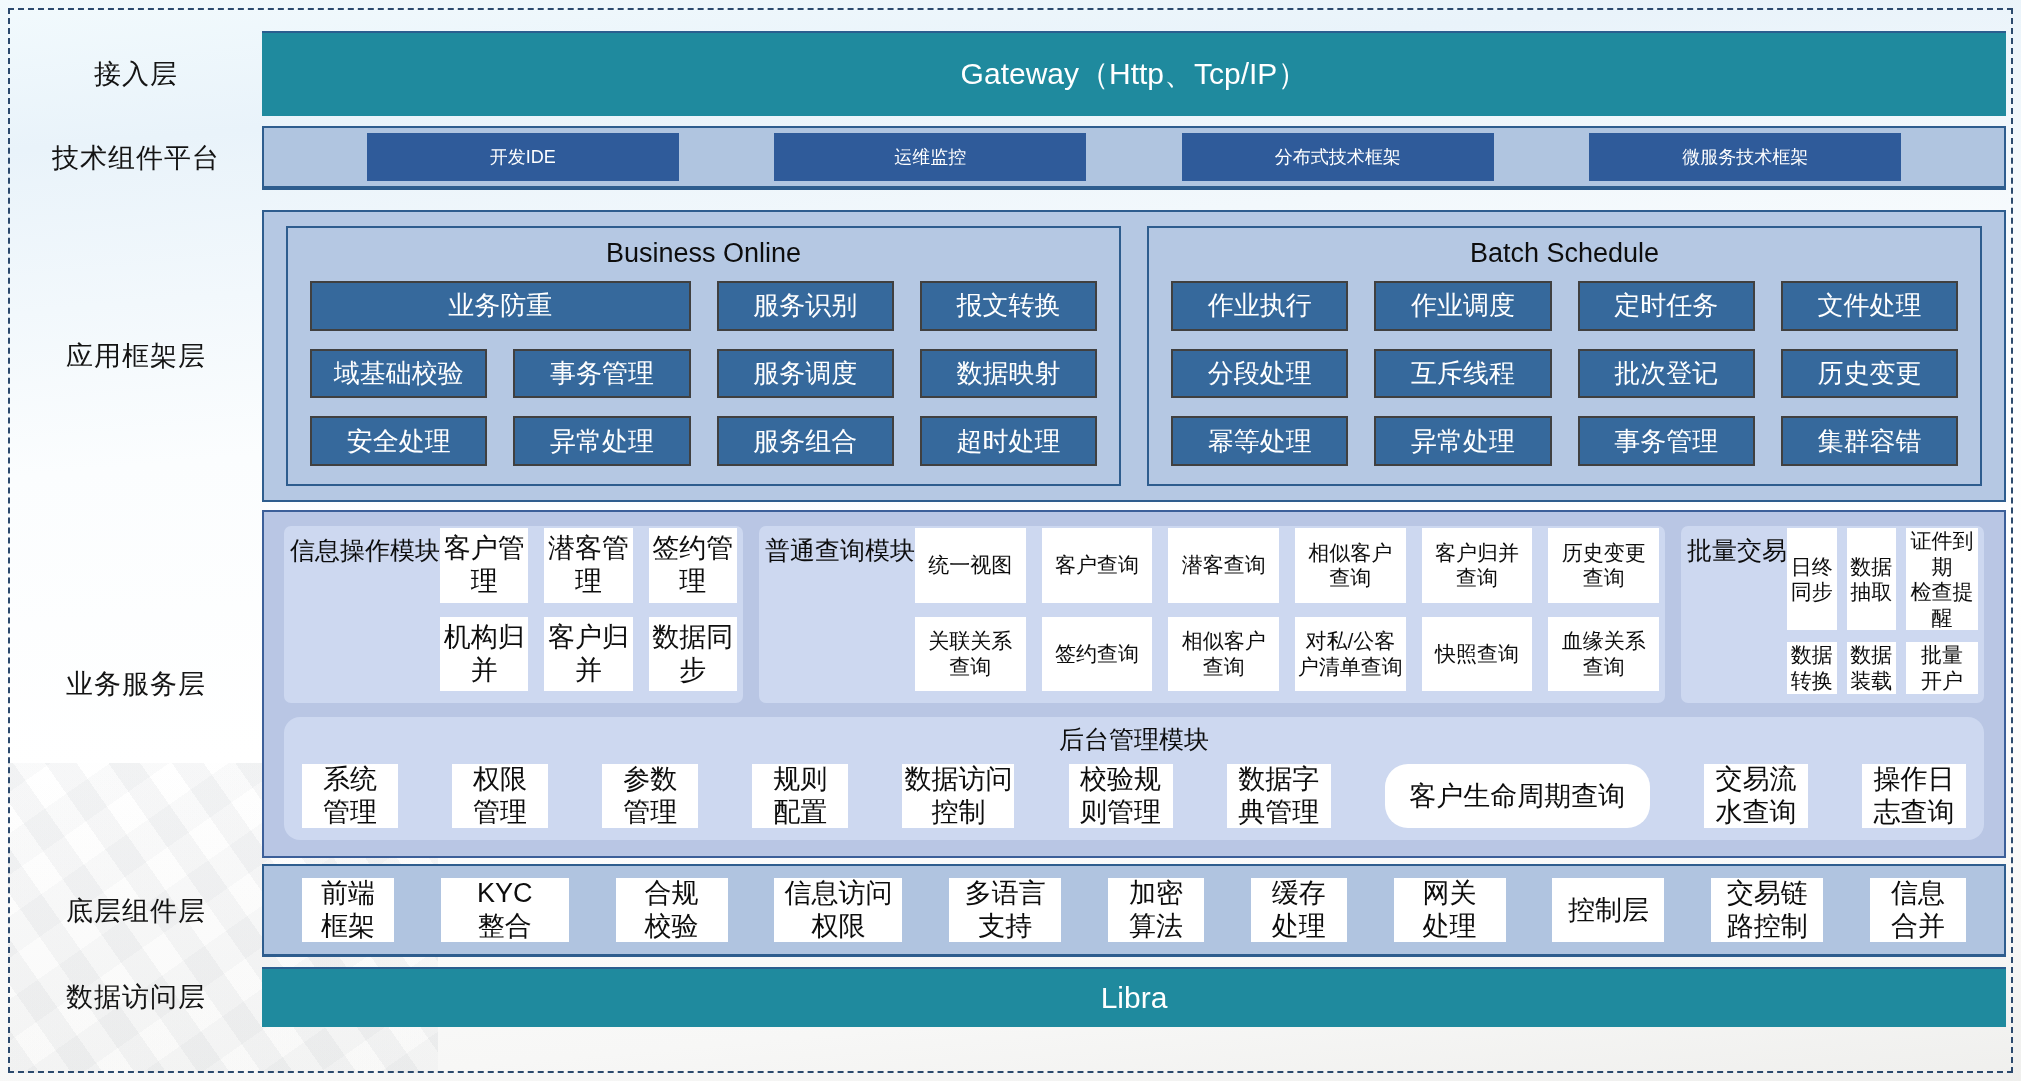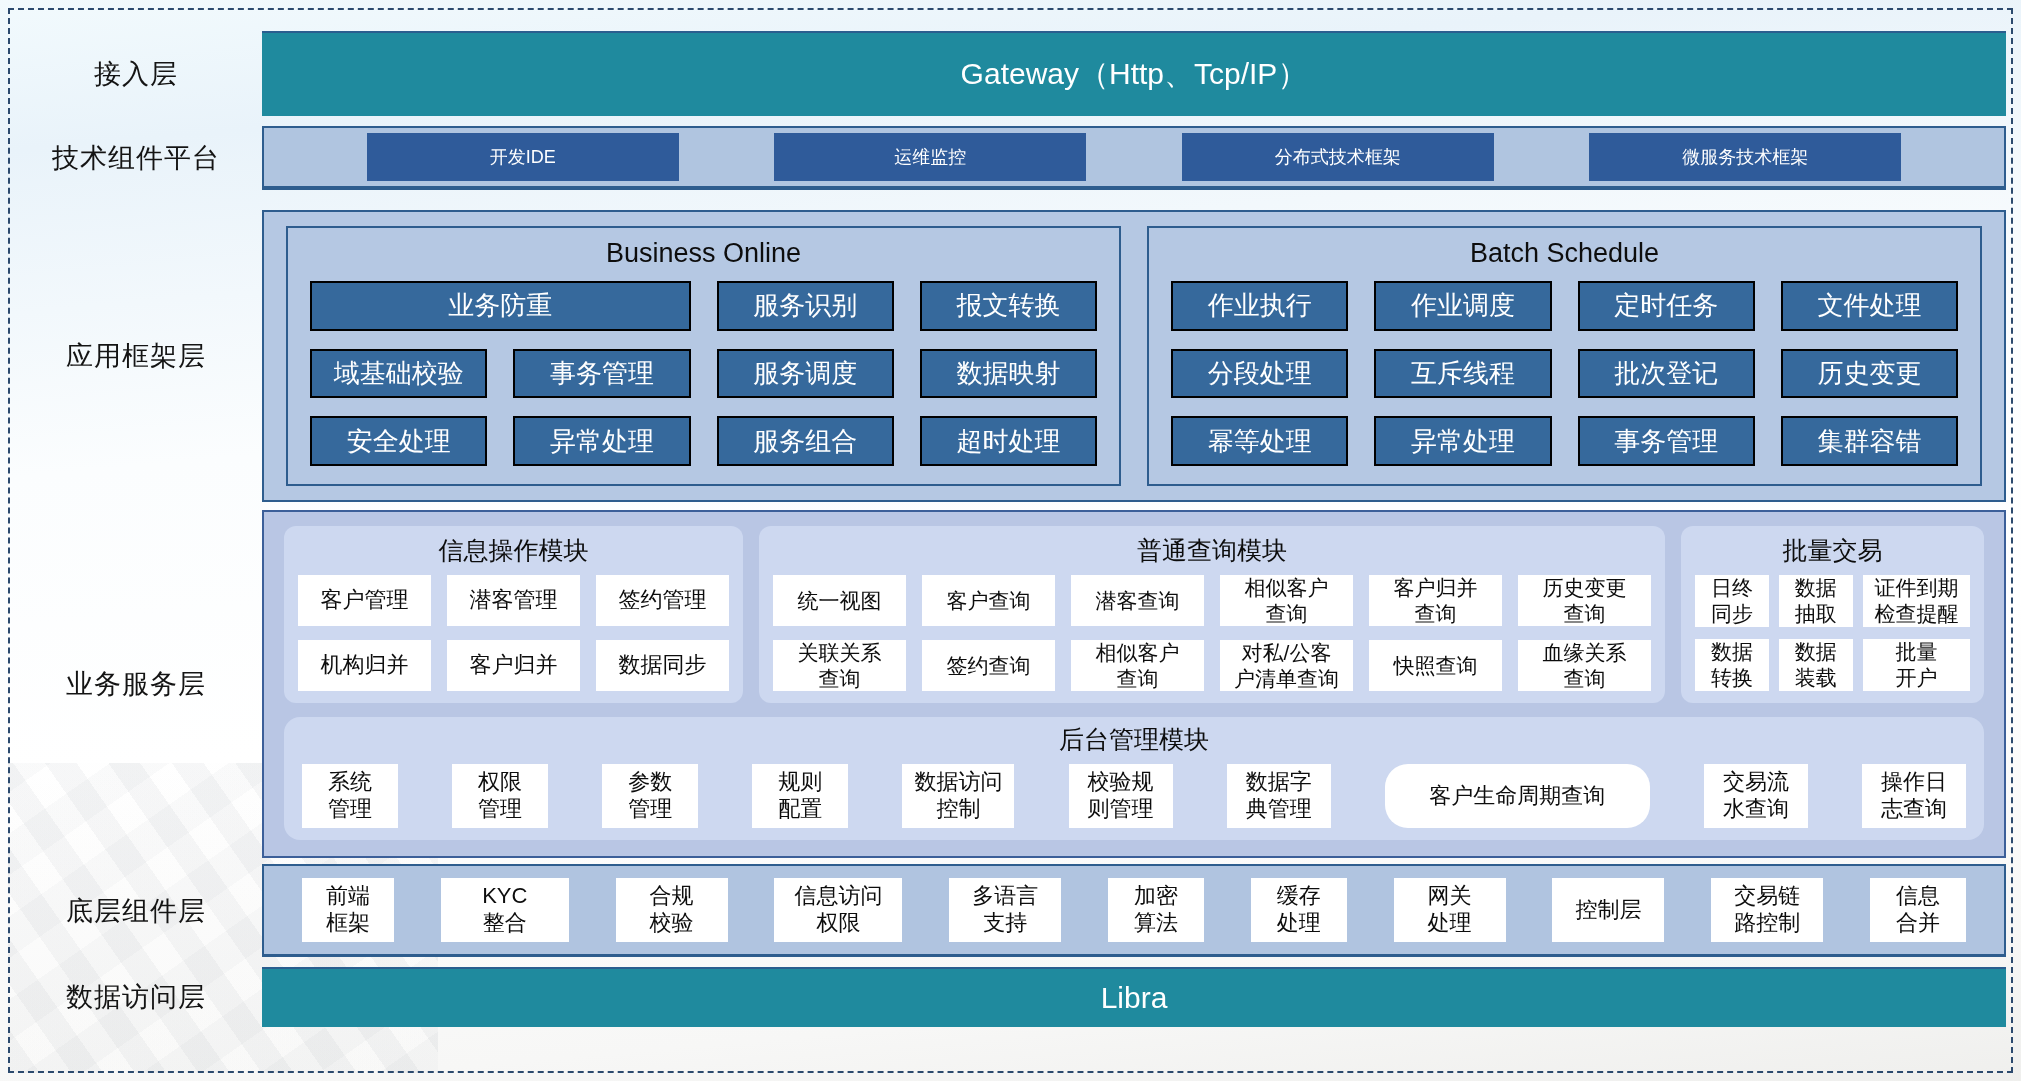--- a/index.html
+++ b/index.html
@@ -49,37 +49,37 @@
   }
 
   .fw-band {
     height: 100%; background: #b5c8e3; border: 2px solid #2e5d8e;
     padding: 14px 22px; display: flex; gap: 26px;
   }
   .panel { flex: 1; border: 2px solid #2e5d8e; padding: 2px 22px 18px; display: flex; flex-direction: column; }
   .panel-title { text-align: center; font-size: 27px; color: #0d0d0d; padding: 8px 0 12px; }
   .btn-grid { flex: 1; display: grid; grid-template-columns: repeat(4, 1fr); gap: 18px 26px; grid-auto-rows: 1fr; }
   .fw-btn {
-    background: #36699c; border: 2px solid #000000; color: #fff; font-size: 26px;
+    background: #36699c; border: 2px solid #404040; color: #fff; font-size: 26px;
     display: flex; align-items: center; justify-content: center;
   }
 
   .svc-band {
     height: 100%; background: #b9c6e4; border: 2px solid #3c5f99;
     padding: 14px 20px 16px; display: flex; flex-direction: column; gap: 14px;
   }
   .modules { flex: 1; display: flex; gap: 16px; min-height: 0; }
-  .module { background: #cdd8f0; border-radius: 12px; padding: 2px 14px 12px; display: flex; flex-direction: column; }
+  .module { background: #cdd8f0; border-radius: 7px; padding: 2px 6px 12px; display: flex; flex-direction: row; }
   .module-title { text-align: center; font-size: 25px; color: #0d0d0d; padding: 6px 0 8px; }
   .card-grid { flex: 1; display: grid; gap: 14px 16px; grid-auto-rows: 1fr; }
   .g3 { grid-template-columns: repeat(3, 1fr); }
   .g6 { grid-template-columns: repeat(6, 1fr); }
   .gbatch { grid-template-columns: 1fr 1fr 1.45fr; gap: 12px 10px; }
   .card {
-    background: #ffffff; color: #0d0d0d; font-size: 22px; line-height: 1.22;
+    background: #ffffff; color: #0d0d0d; font-size: 27px; line-height: 1.22;
     display: flex; align-items: center; justify-content: center; text-align: center;
     white-space: pre-line;
   }
   .m-info { flex: 0 0 27%; }
   .m-query { flex: 1; }
   .m-query .card { font-size: 21px; }
   .m-batch { flex: 0 0 303px; }
   .m-batch .card { font-size: 21px; }
 
   .admin { flex: 0 0 116px; background: #cdd8f0; border-radius: 16px; padding: 0 18px 12px; display: flex; flex-direction: column; }

